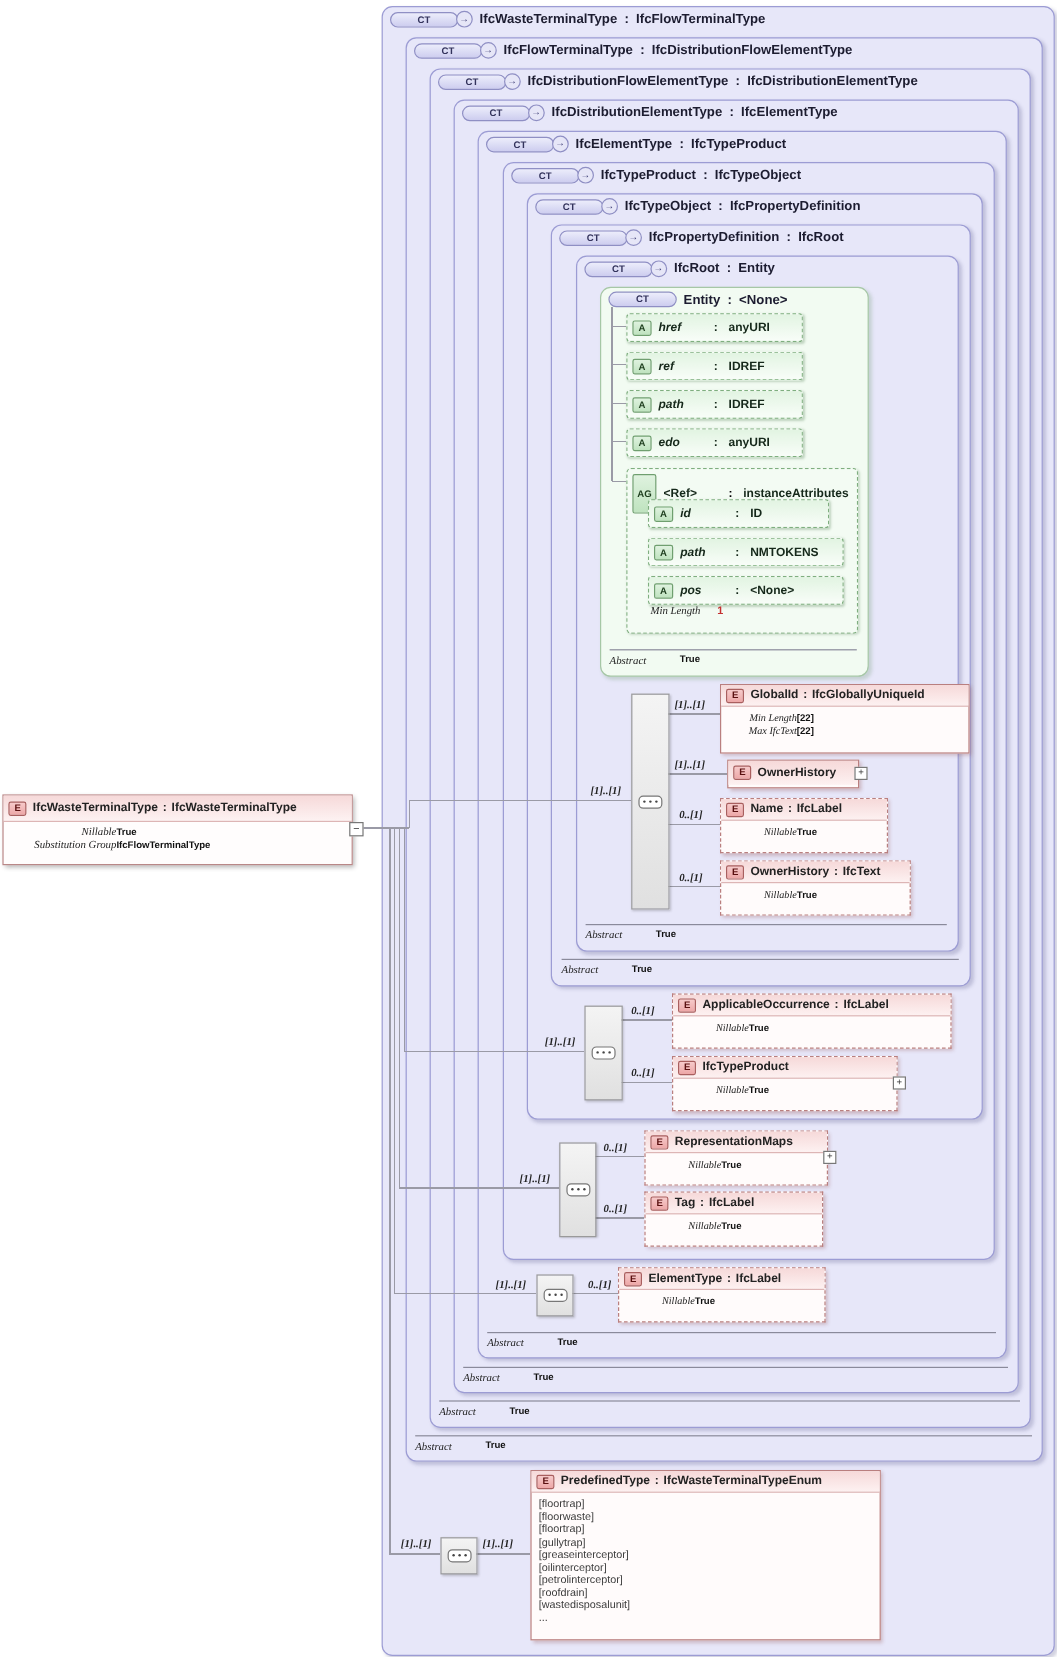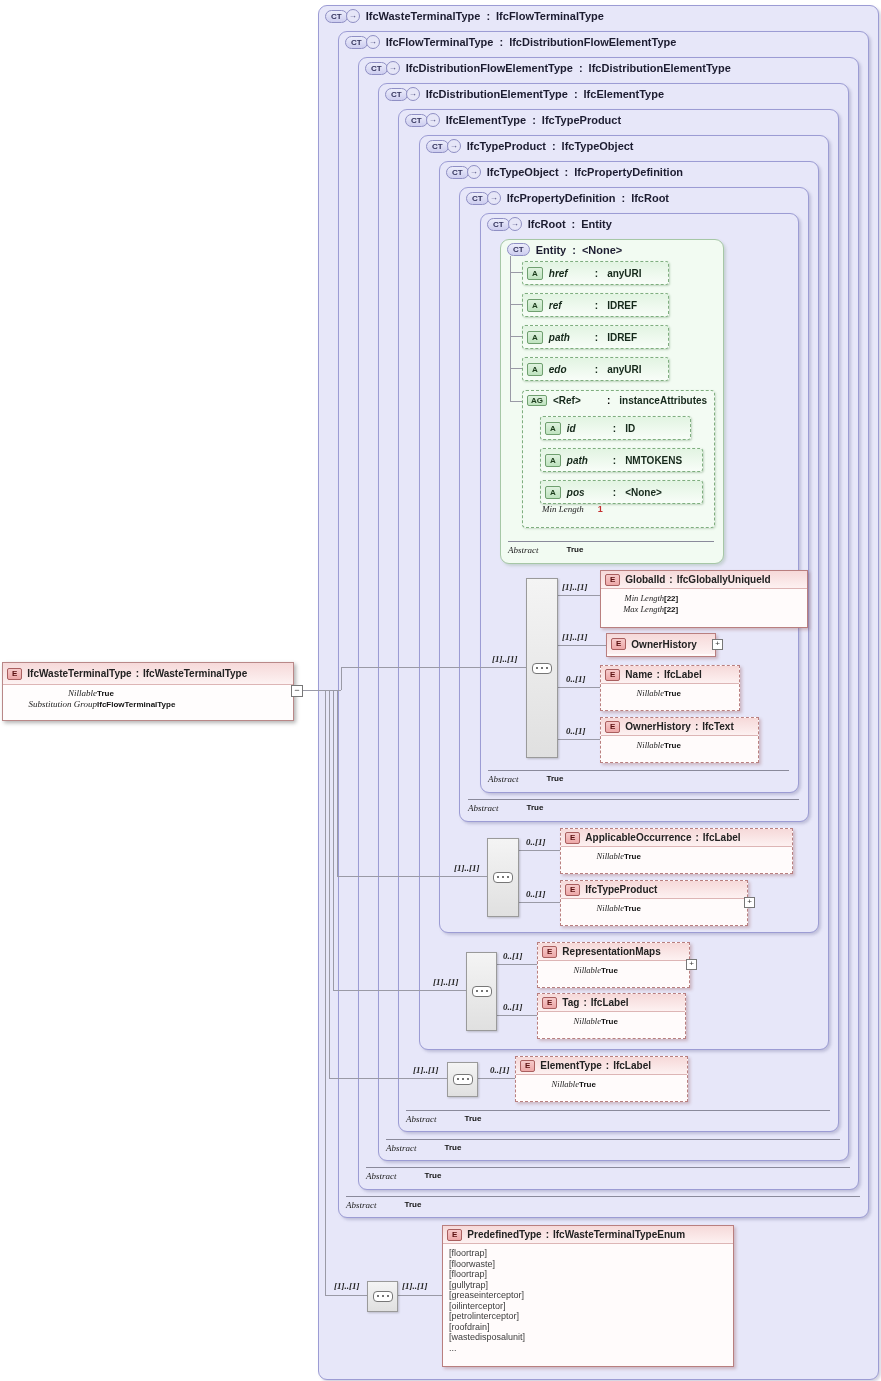--- a/index.html
+++ b/index.html
@@ -8,21 +8,21 @@
 
   
   .tbox{position:absolute;border:1px solid #9c9cd4;border-radius:9px;background:#e7e7f9;
         box-shadow:2px 2px 3px rgba(90,90,140,.28);}
   .tbox.green{background:#f2fbf2;border-color:#a6c7a6;box-shadow:2px 2px 3px rgba(80,130,80,.22);}
   .tbox-header{position:absolute;top:3px;left:6px;display:flex;align-items:center;gap:6px;white-space:nowrap;}
   .tbox-title{font-size:11px;font-weight:bold;color:#1c1c30;}
   .tbox-title .colon{margin:0 6px;}
   .ct-icon{display:inline-flex;align-items:center;}
   .ct-chip{font-size:8px;font-weight:bold;color:#33335c;background:linear-gradient(#ecedfb,#cdcdef);
-           border:1px solid #8f8fc4;border-radius:7px;padding:1px 5px;line-height:9px;}
+           border:1px solid #8f8fc4;border-radius:7px;padding:1px 22px;line-height:9px;}
   .ct-arrow{width:12px;height:12px;margin-left:-2px;border:1px solid #8f8fc4;border-radius:50%;
             background:#e6e6f7;font-size:8px;line-height:11px;text-align:center;color:#44447a;display:inline-block;}
 
   
   .abstract-row{position:absolute;border-top:1px solid #8a8a9b;padding-top:3px;display:flex;gap:28px;}
   .plabel{font-family:"Liberation Serif",serif;font-style:italic;font-size:9px;color:#222;white-space:nowrap;text-align:right;}
   .pvalue{font-size:8px;font-weight:bold;color:#111;white-space:nowrap;}
 
   
   .abox{position:absolute;border:1px dashed #7fae7f;border-radius:3px;
@@ -31,21 +31,21 @@
   .a-chip{font-size:8px;font-weight:bold;color:#1d3d1d;background:linear-gradient(#dff2df,#bfe3bf);
           border:1px solid #6f9f6f;border-radius:2px;padding:1px 4px;line-height:9px;}
   .abox .nm{font-size:10px;font-weight:bold;color:#15281a;width:40px;font-style:italic;}
   .abox .colon{font-size:10px;font-weight:bold;color:#15281a;margin-right:3px;}
   .abox .tp{font-size:10px;font-weight:bold;color:#15281a;white-space:nowrap;}
 
   .agbox{position:absolute;border:1px dashed #7fae7f;border-radius:4px;background:#f3fbf3;
          box-shadow:1px 1px 2px rgba(60,110,60,.22);}
   .agbox-header{position:absolute;top:4px;left:4px;display:flex;align-items:center;gap:6px;white-space:nowrap;}
   .ag-chip{font-size:8px;font-weight:bold;color:#1d3d1d;background:linear-gradient(#dff2df,#bfe3bf);
-           border:1px solid #6f9f6f;border-radius:2px;padding:0 3px;line-height:9px;}
+           border:1px solid #6f9f6f;border-radius:2px;padding:11px 3px;line-height:9px;}
   .agbox-header .nm{font-size:10px;font-weight:bold;color:#15281a;width:48px;}
   .agbox-header .colon{font-size:10px;font-weight:bold;margin-right:3px;}
   .agbox-header .tp{font-size:10px;font-weight:bold;color:#15281a;}
   .facet-row{position:absolute;display:flex;gap:14px;align-items:baseline;}
   .facet-row .fvalue{font-size:9px;font-weight:bold;color:#c43030;}
 
   
   .ebox{position:absolute;border:1px solid #b97f7f;background:#fffbfb;
         box-shadow:2px 2px 3px rgba(140,70,70,.3);}
   .ebox.dashed{border-style:dashed;}
@@ -331,21 +331,21 @@
     <div class="ebox-header">
       <span class="e-chip">E</span>
       <span class="ebox-title"><span>GlobalId</span><span class="colon">:</span><span>IfcGloballyUniqueId</span></span>
     </div>
     <div class="ebox-body">
       <div class="prop-row">
           <span class="plabel">Min Length</span>
           <span class="pvalue">[22]</span>
         </div>
       <div class="prop-row">
-          <span class="plabel">Max Length</span>
+          <span class="plabel">Max IfcText</span>
           <span class="pvalue">[22]</span>
         </div>
     </div>
   </div>
   <div class="ebox hdr-only" style="left:606px;top:633px;width:108px;height:22px">
     <div class="ebox-header">
       <span class="e-chip">E</span>
       <span class="ebox-title">OwnerHistory</span>
     </div>
   </div>

